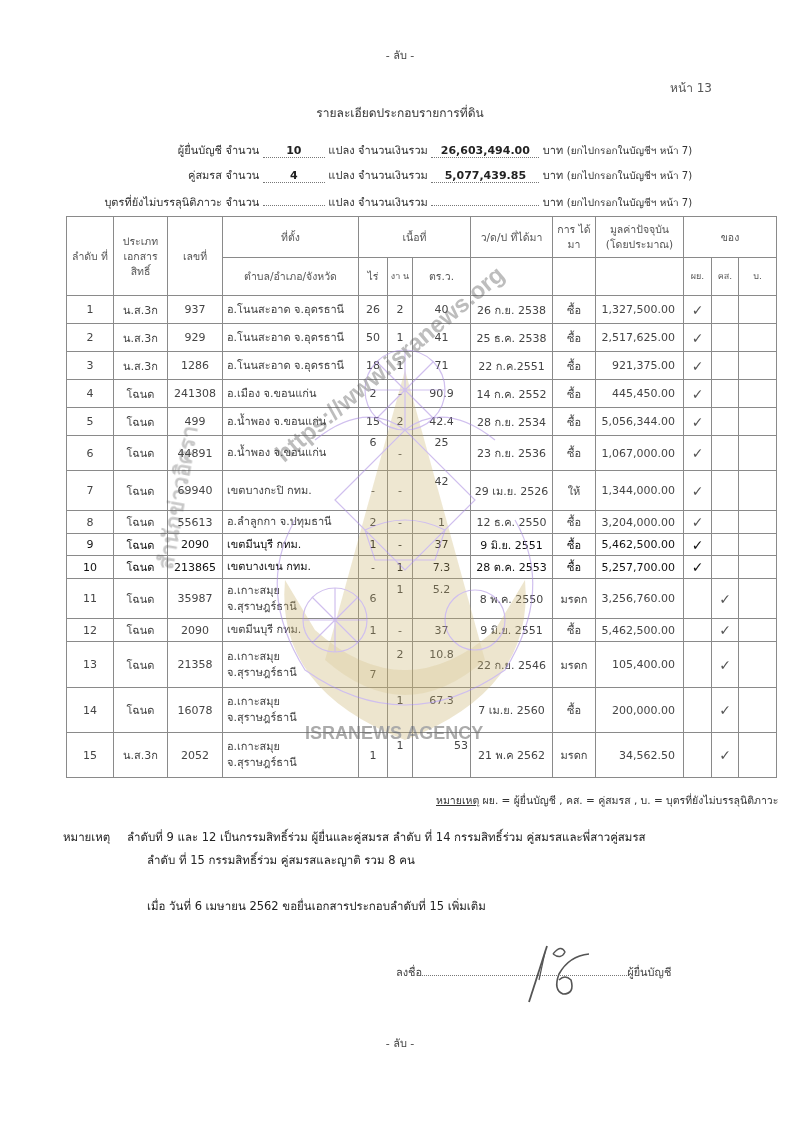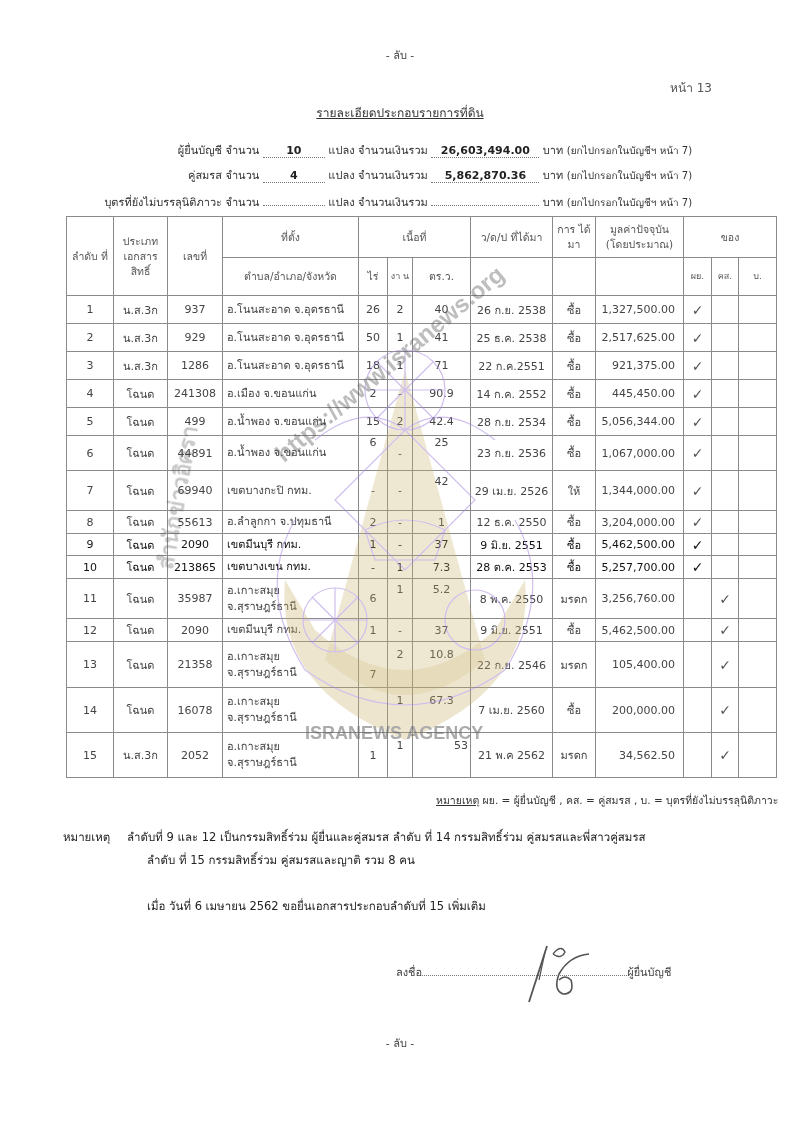--- a/index.html
+++ b/index.html
@@ -3,21 +3,21 @@
 <meta charset="utf-8">
 <style>
   html, body { margin: 0; padding: 0; }
   body {
     width: 800px; height: 1132px; background: #ffffff; position: relative; overflow: hidden;
     font-family: "DejaVu Sans", sans-serif; color: #333; font-size: 11px;
   }
   .abs { position: absolute; }
   .secret { width: 800px; left: 0; text-align: center; font-size: 11px; color: #444; }
   .pageno { right: 88px; top: 78px; font-size: 12px; color: #555; text-align: right; }
-  .title { width: 800px; left: 0; top: 103px; text-align: center; font-size: 12px; color: #333; text-decoration: underline; }
+  .title { width: 800px; left: 0; top: 103px; text-align: center; font-size: 12px; color: #333; }
   .sumrow { font-size: 11px; color: #333; white-space: nowrap; }
   .sumrow .lbl { display: inline-block; text-align: right; }
   .dots { display: inline-block; border-bottom: 1px dotted #777; text-align: center; font-weight: bold; color: #222; height: 13px; line-height: 13px; }
   table.land {
     position: absolute; left: 66px; top: 216px; border-collapse: collapse;
     font-size: 11px; color: #444; table-layout: fixed;
   }
   table.land td, table.land th {
     border: 1px solid #8a8a8a; padding: 0 2px; text-align: center; vertical-align: middle; font-weight: normal;
     overflow: hidden; white-space: nowrap;
@@ -53,21 +53,21 @@
   <span>แปลง จำนวนเงินรวม</span>
   <span class="dots" style="width:108px;">26,603,494.00</span>
   <span>บาท</span>
   <span style="font-size:10px;">(ยกไปกรอกในบัญชีฯ หน้า 7)</span>
 </div>
 <div class="abs sumrow" style="top:166px; left:70px;">
   <span class="lbl" style="width:152px;">คู่สมรส</span>
   <span>จำนวน</span>
   <span class="dots" style="width:62px;">4</span>
   <span>แปลง จำนวนเงินรวม</span>
-  <span class="dots" style="width:108px;">5,862,870.36</span>
+  <span class="dots" style="width:108px;">5,077,439.85</span>
   <span>บาท</span>
   <span style="font-size:10px;">(ยกไปกรอกในบัญชีฯ หน้า 7)</span>
 </div>
 <div class="abs sumrow" style="top:192px; left:70px;">
   <span class="lbl" style="width:152px;">บุตรที่ยังไม่บรรลุนิติภาวะ</span>
   <span>จำนวน</span>
   <span class="dots" style="width:62px;"></span>
   <span>แปลง จำนวนเงินรวม</span>
   <span class="dots" style="width:108px;"></span>
   <span>บาท</span>

